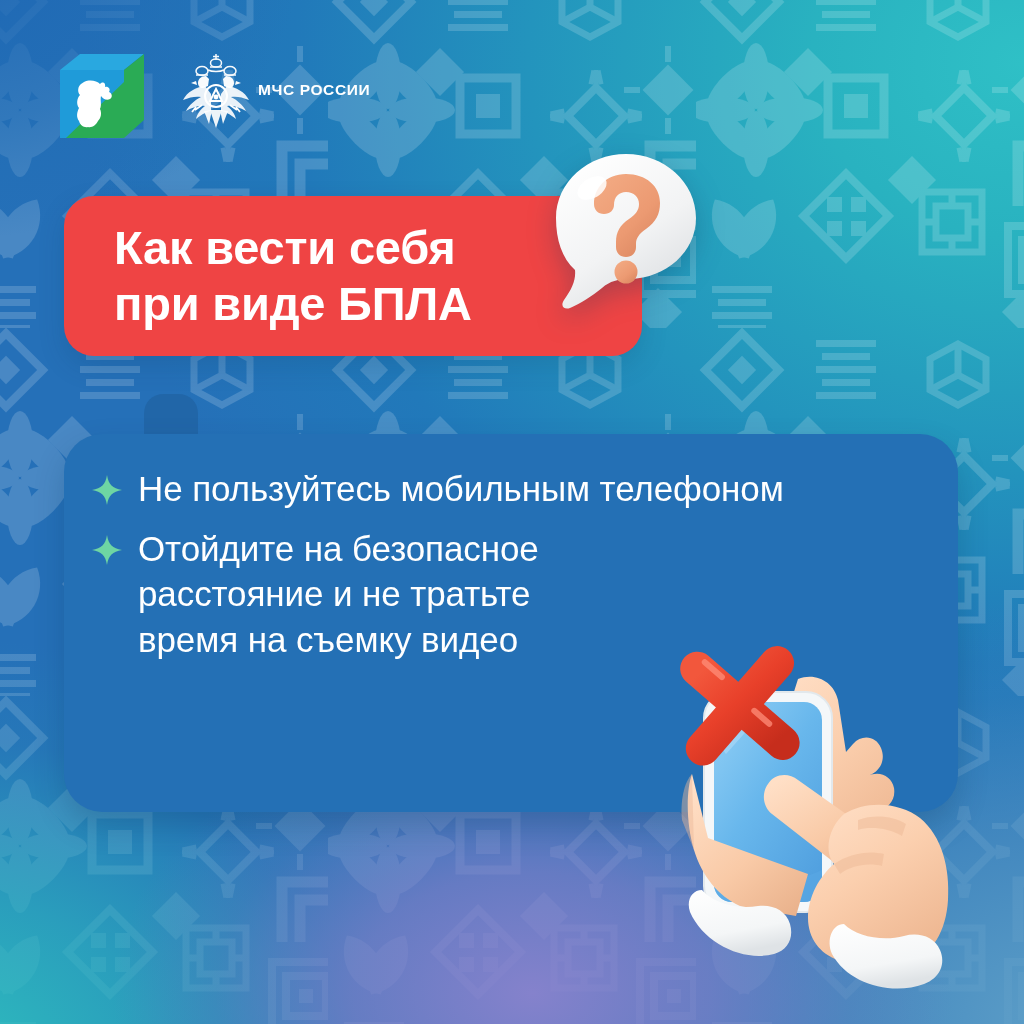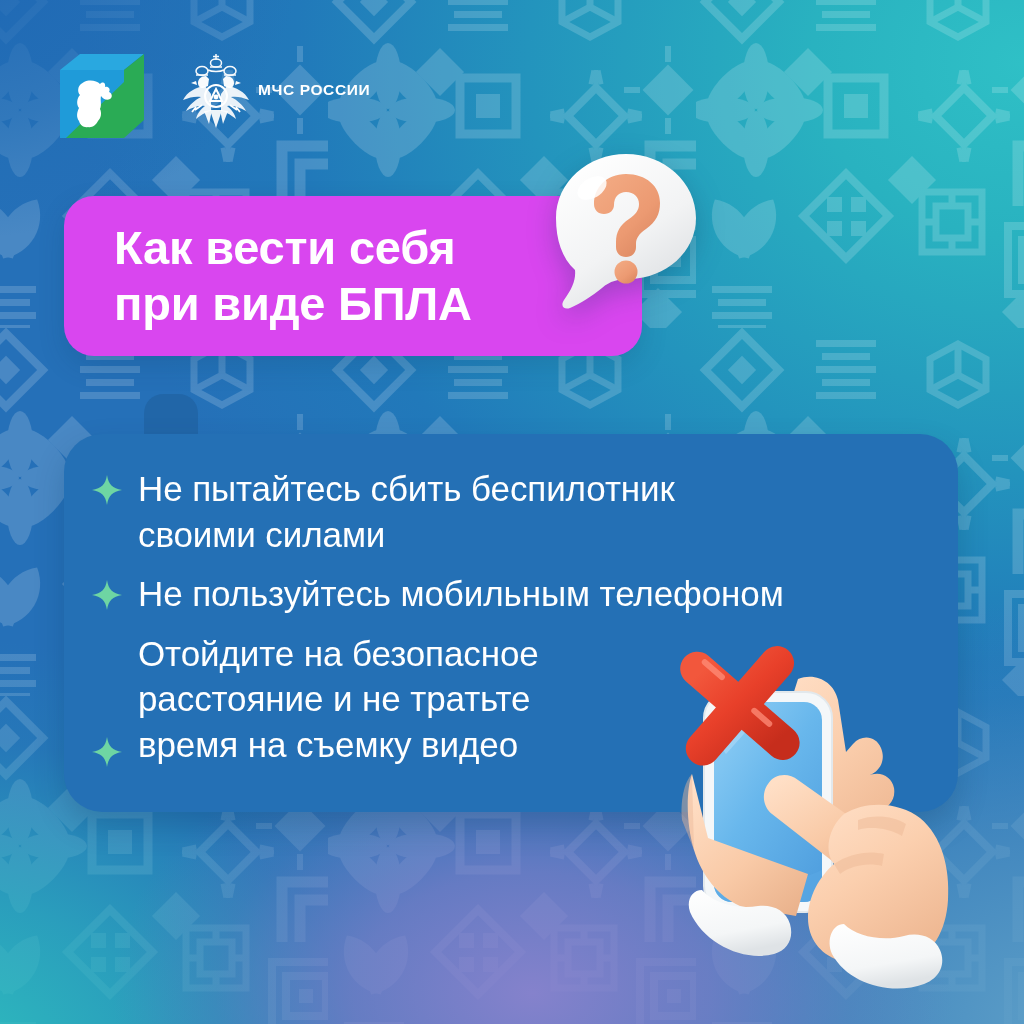--- a/index.html
+++ b/index.html
@@ -67,21 +67,21 @@
     font-weight: bold;
     letter-spacing: 0.6px;
     white-space: nowrap;
   }
 
   
   .green-bubble {
     position: absolute;
     left: 64px; top: 196px;
     width: 578px; height: 160px;
-    background: #d946ef;
+    background: #ef4444;
     border-radius: 30px;
     box-shadow: 0 10px 26px rgba(12,60,95,0.17);
     z-index: 4;
   }
   .green-bubble .title {
     position: absolute;
     left: 50px; top: 24px;
     right: 24px;
     color: #ffffff;
     font-size: 47px;
@@ -124,21 +124,21 @@
     left: 92px; top: 466px;
     width: 860px;
     z-index: 5;
   }
   .bullet {
     display: flex;
     align-items: flex-start;
     gap: 16px;
     margin-bottom: 14px;
   }
-  .bullet:last-child { margin-bottom: 0; align-items: flex-end; }
+  .bullet:last-child { margin-bottom: 0; }
   .spark {
     flex: 0 0 auto;
     width: 30px; height: 30px;
     margin-top: 9px;
   }
   .spark svg { width: 100%; height: 100%; display: block; }
   .bullet-text {
     color: #ffffff;
     font-size: 35px;
     line-height: 1.30;
@@ -405,30 +405,20 @@
   <div class="blue-tail">
     <svg viewBox="0 0 78 60" xmlns="http://www.w3.org/2000/svg">
       <path d="M14 60 L14 22 C14 10 22 2 34 2 L48 2 C60 2 68 10 68 22 L68 60 Z" fill="#2166a8"></path>
     </svg>
   </div>
 
   <div class="blue-bubble"></div>
 
   <div class="bullets">
 
-    <div class="bullet">
-      <span class="spark">
-        <svg viewBox="0 0 30 30" xmlns="http://www.w3.org/2000/svg">
-          <path d="M15 0 C16.5 9.5 20.5 13.5 30 15 C20.5 16.5 16.5 20.5 15 30
-                   C13.5 20.5 9.5 16.5 0 15 C9.5 13.5 13.5 9.5 15 0 Z" fill="#6ed5a3"></path>
-        </svg>
-      </span>
-      <span class="bullet-text">Не пытайтесь сбить беспилотник
-своими силами</span>
-    </div>
 
     <div class="bullet">
       <span class="spark">
         <svg viewBox="0 0 30 30" xmlns="http://www.w3.org/2000/svg">
           <path d="M15 0 C16.5 9.5 20.5 13.5 30 15 C20.5 16.5 16.5 20.5 15 30
                    C13.5 20.5 9.5 16.5 0 15 C9.5 13.5 13.5 9.5 15 0 Z" fill="#6ed5a3"></path>
         </svg>
       </span>
       <span class="bullet-text">Не пользуйтесь мобильным телефоном</span>
     </div>

